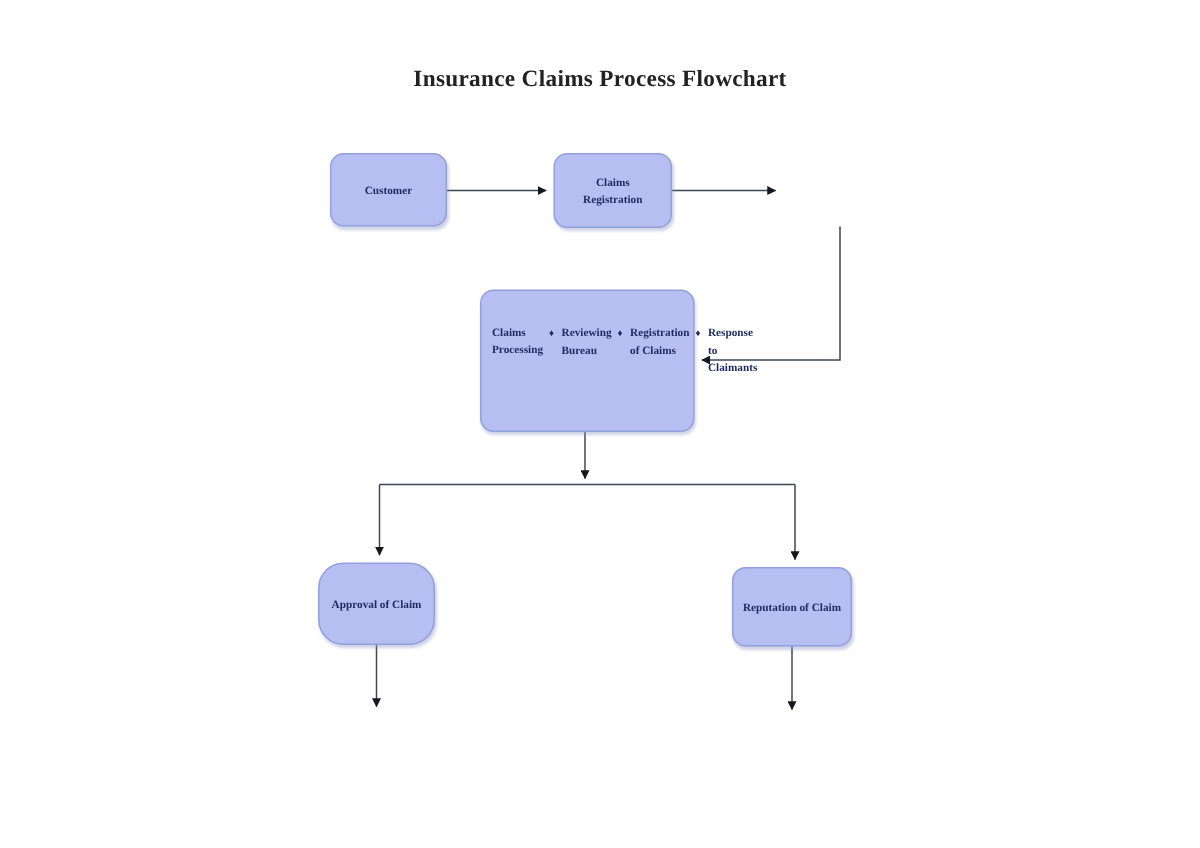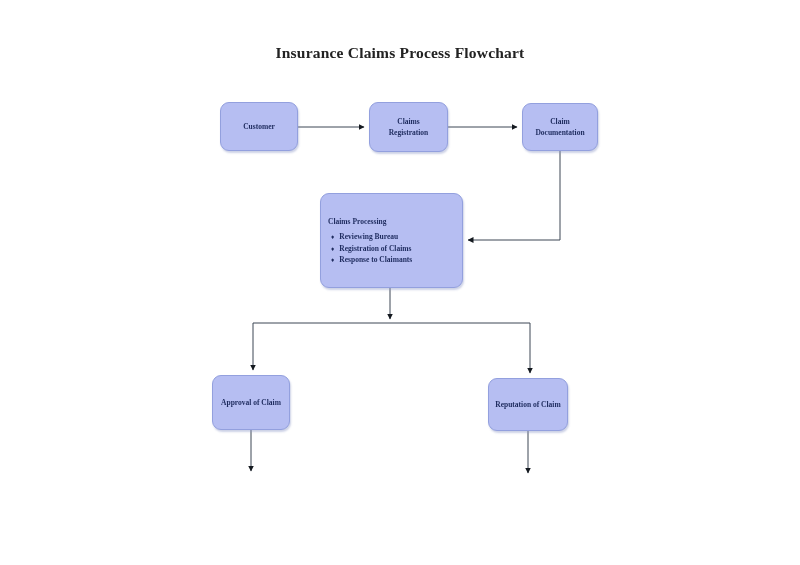--- a/index.html
+++ b/index.html
@@ -35,30 +35,30 @@
     font-size:7.5px;
     line-height:11px;
     box-shadow:1px 2px 2px rgba(145,155,200,0.45);
   }
   .node.ellipse{border-radius:50%;box-shadow:1px 2px 2px rgba(145,155,200,0.4);}
   .n-customer{left:220px;top:102px;width:78px;height:49px;padding:0 6px;}
   .n-registration{left:369px;top:102px;width:79px;height:50px;padding:0 10px;}
   .n-documentation{left:522px;top:103px;width:76px;height:48px;padding:0 6px;}
   .n-processing{
     left:320px;top:193px;width:143px;height:95px;
-    flex-direction:column;
+    flex-direction:row;
     align-items:flex-start;
     justify-content:flex-start;
     text-align:left;
     padding:22px 5px 0 6px;
   }
   .proc-head{margin:0 0 4px 1px;line-height:11px;}
   .proc-item{display:flex;gap:5px;line-height:11.5px;margin-left:4px;align-items:baseline;}
   .proc-item .blt{font-size:6.5px;}
-  .n-approval{left:212px;top:375px;width:78px;height:55px;padding:0 4px;}
+  .n-approval{left:212px;top:375px;width:78px;height:55px;padding:0 4px;border-radius:17px;}
   .n-reputation{left:488px;top:378px;width:80px;height:53px;padding:0 5px;}
   .n-settlement{left:218px;top:477px;width:72px;height:39px;padding:0 7px;}
   .n-complaints{left:496px;top:479px;width:63px;height:38px;padding:0 6px;}
 </style>
 </head>
 <body>
 
 <div class="canvas">
 
   <div class="title">Insurance Claims Process Flowchart</div>
@@ -83,23 +83,20 @@
   </svg>
 
   <div class="node n-customer">
     <span>Customer</span>
   </div>
 
   <div class="node n-registration">
     <span>Claims Registration</span>
   </div>
 
-  <div class="node n-documentation">
-    <span>Claim Documentation</span>
-  </div>
 
   <div class="node n-processing">
     <div class="proc-head">Claims Processing</div>
     <div class="proc-item">
       <span class="blt">♦</span>
       <span>Reviewing Bureau</span>
     </div>
     <div class="proc-item">
       <span class="blt">♦</span>
       <span>Registration of Claims</span>

